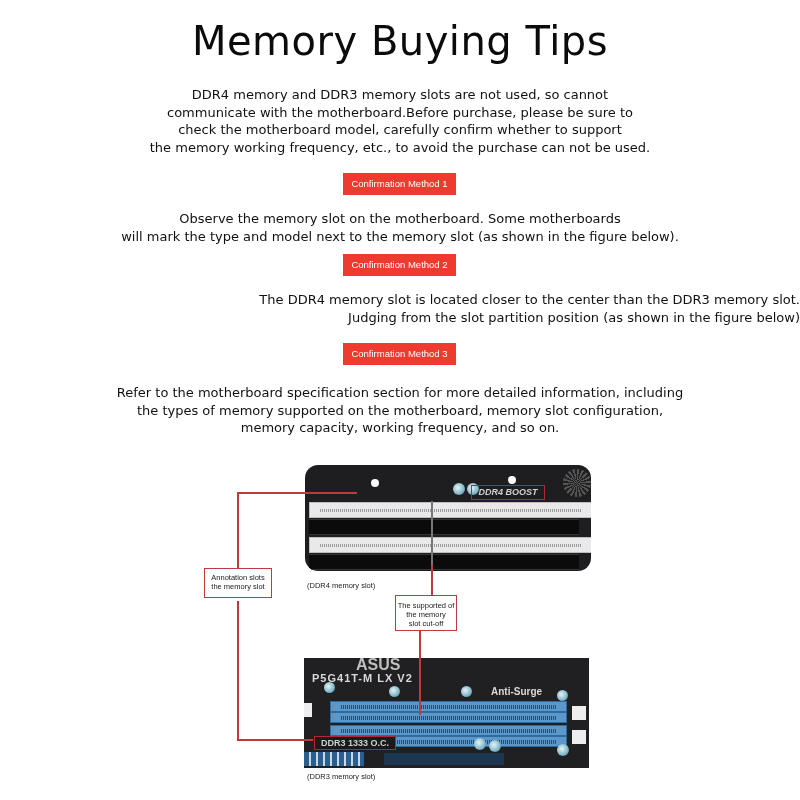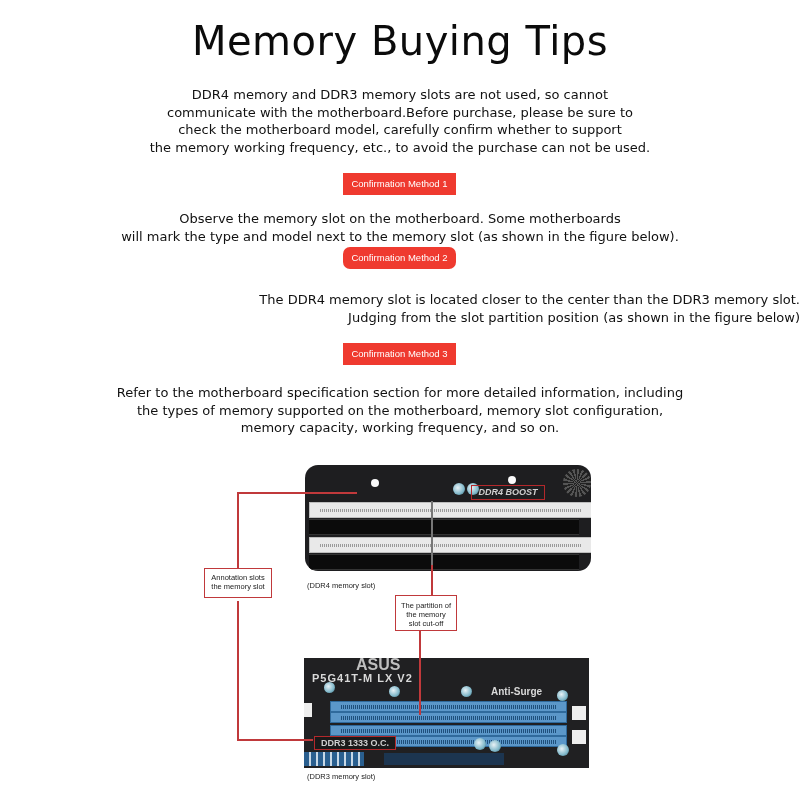--- a/index.html
+++ b/index.html
@@ -42,21 +42,21 @@
   <div>check the motherboard model, carefully confirm whether to support</div>
   <div>the memory working frequency, etc., to avoid the purchase can not be used.</div>
 </div>
 
 <div class="badge" style="top:173px;">Confirmation Method 1</div>
 <div class="para" style="top:210px;">
   <div>Observe the memory slot on the motherboard. Some motherboards</div>
   <div>will mark the type and model next to the memory slot (as shown in the figure below).</div>
 </div>
 
-<div class="badge" style="top:247px;border-radius:7px;">Confirmation Method 2</div>
+<div class="badge" style="top:254px;">Confirmation Method 2</div>
 <div class="para" style="top:291px;text-align:right;">
   <div>The DDR4 memory slot is located closer to the center than the DDR3 memory slot.</div>
   <div>Judging from the slot partition position (as shown in the figure below)</div>
 </div>
 
 <div class="badge" style="top:343px;">Confirmation Method 3</div>
 <div class="para" style="top:384px;">
   <div>Refer to the motherboard specification section for more detailed information, including</div>
   <div>the types of memory supported on the motherboard, memory slot configuration,</div>
   <div>memory capacity, working frequency, and so on.</div>
@@ -121,17 +121,17 @@
   <div class="line-red" style="left:237px;top:739px;width:76px;height:1.5px;"></div>
 
   <div class="line-red" style="left:431px;top:565px;width:1.5px;height:30px;"></div>
   <div class="line-red" style="left:419px;top:630px;width:1.5px;height:85px;"></div>
 
   <div class="callout" style="left:204px;top:568px;width:68px;height:30px;padding-top:4px;box-sizing:border-box;">
     <div>Annotation slots</div>
     <div>the memory slot</div>
   </div>
   <div class="callout" style="left:395px;top:595px;width:62px;height:36px;padding-top:5px;box-sizing:border-box;">
-    <div>The partition of</div>
+    <div>The supported of</div>
     <div>the memory</div>
     <div>slot cut-off</div>
   </div>
 </div>
 
 </body></html>

